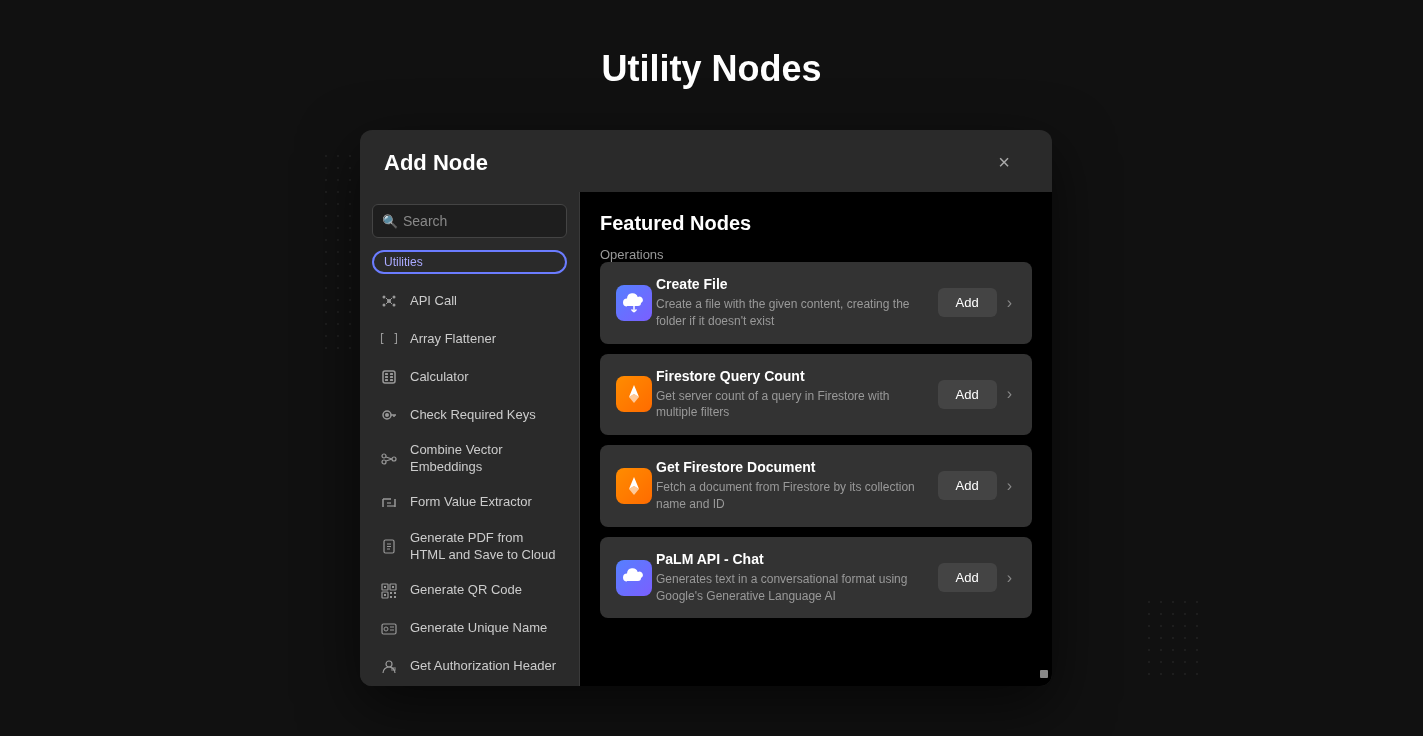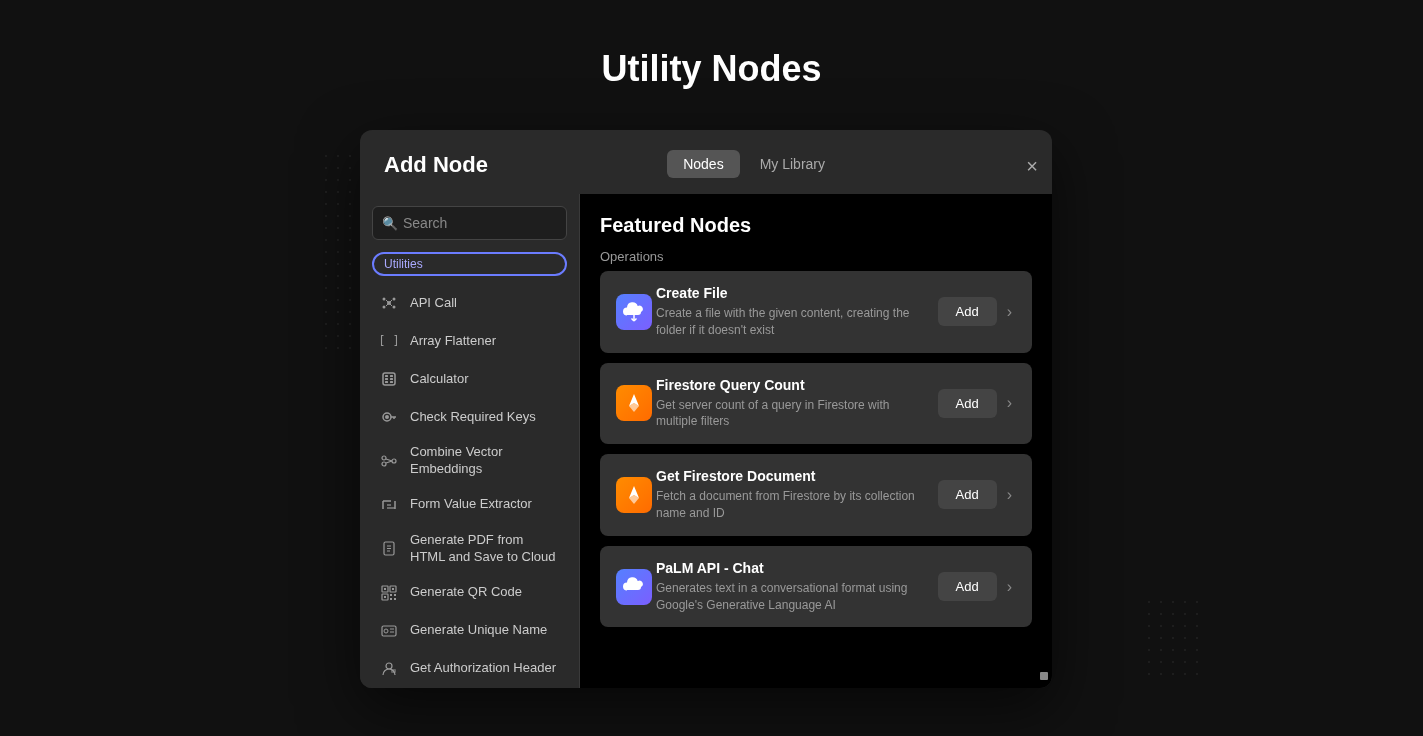--- a/index.html
+++ b/index.html
@@ -56,23 +56,23 @@
       background: #2a2a2a;
       border-radius: 12px;
       overflow: hidden;
       box-shadow: 0 20px 60px rgba(0,0,0,0.6);
       display: flex;
       flex-direction: column;
     }
 
     .modal-header {
       display: flex;
-      align-items: flex-end;
+      align-items: flex-start;
       justify-content: space-between;
-      padding: 20px 8px 16px 24px;
+      padding: 20px 36px 16px 24px;
       gap: 26px;
     }
 
     .modal-title {
       color: #ffffff;
       font-size: 22px;
       font-weight: 700;
     }
 
     .modal-tabs {
@@ -228,21 +228,21 @@
     .featured-title {
       color: #ffffff;
       font-size: 20px;
       font-weight: 700;
       margin-bottom: 12px;
     }
 
     .operations-label {
       color: #999999;
       font-size: 13px;
-      margin-bottom: 7px;
+      margin-bottom: 0;
     }
 
     .node-card {
       background: #333333;
       border-radius: 8px;
       padding: 14px 16px;
       margin-bottom: 10px;
       display: flex;
       align-items: center;
       gap: 4px;
@@ -331,24 +331,20 @@
 
 <div class="dots-left"></div>
 <div class="dots-right"></div>
 
 <h1 class="page-title">Utility Nodes</h1>
 
 <div class="modal">
 
   <div class="modal-header">
     <span class="modal-title">Add Node</span>
-    <div class="modal-tabs">
-      <button class="tab-btn active">Nodes</button>
-      <button class="tab-btn inactive">My Library</button>
-    </div>
     <button class="close-btn">×</button>
   </div>
 
   <div class="modal-body">
 
     <div class="sidebar">
 
       <div class="search-container">
         <span class="search-icon-wrap">🔍</span>
         <input class="search-input" type="text" placeholder="Search" style="">

